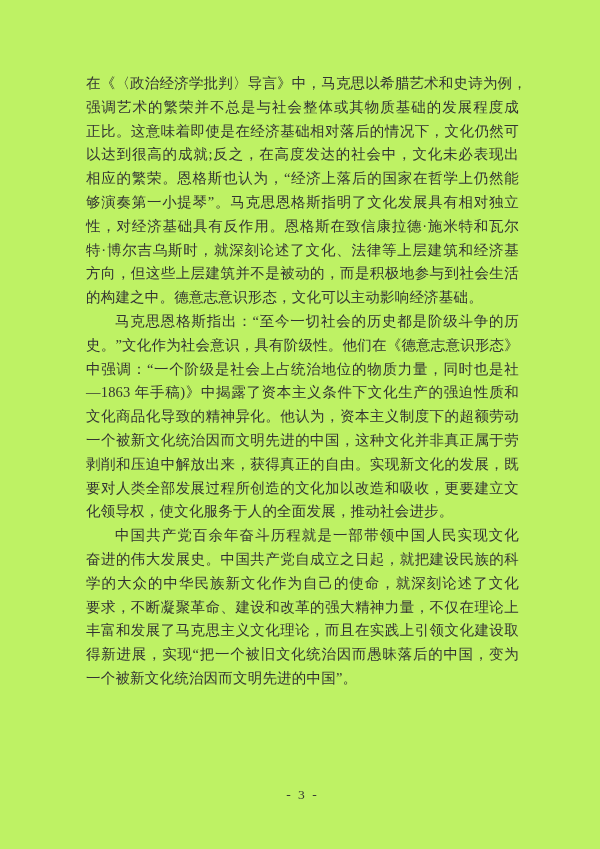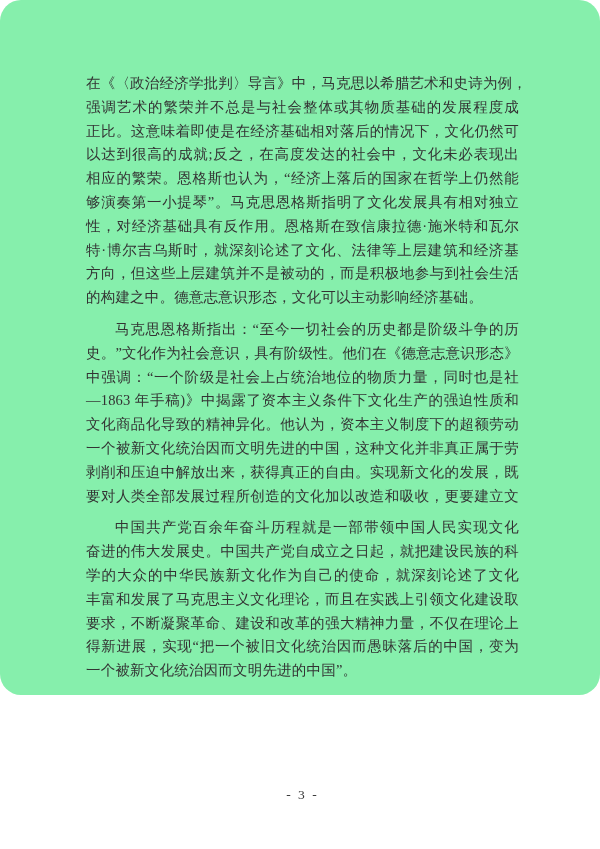--- a/index.html
+++ b/index.html
@@ -9,23 +9,22 @@
   body {
     width: 600px;
     height: 849px;
     background: #ffffff;
     font-family: "Liberation Serif", "DejaVu Serif", serif;
     overflow: hidden;
   }
   .page {
     position: relative;
     width: 600px;
-    height: 695px;
-    background: #86efac;
-    border-radius: 21px;
+    height: 849px;
+    background: #bef264;
   }
   .body-text {
     position: absolute;
     left: 86px;
     top: 72px;
     width: 433px;
   }
   .para {
     margin: 0;
     padding: 0;
@@ -38,21 +37,20 @@
     text-align: justify;
     text-align-last: justify;
     text-justify: inter-character;
     letter-spacing: 0.2px;
   }
   .line.last {
     text-align-last: left;
   }
   .line.indent {
     padding-left: 29px;
-    margin-top: 8px;
   }
   .footer {
     position: absolute;
     left: 86px;
     top: 785px;
     width: 433px;
     text-align: center;
   }
   .page-number {
     font-size: 13.5px;
@@ -78,27 +76,28 @@
       </div>
       <div class="para">
         <div class="line indent">马克思恩格斯指出：“至今一切社会的历史都是阶级斗争的历</div>
         <div class="line">史。”文化作为社会意识，具有阶级性。他们在《德意志意识形态》</div>
         <div class="line">中强调：“一个阶级是社会上占统治地位的物质力量，同时也是社</div>
         <div class="line">—1863 年手稿)》中揭露了资本主义条件下文化生产的强迫性质和</div>
         <div class="line">文化商品化导致的精神异化。他认为，资本主义制度下的超额劳动</div>
         <div class="line">一个被新文化统治因而文明先进的中国，这种文化并非真正属于劳</div>
         <div class="line">剥削和压迫中解放出来，获得真正的自由。实现新文化的发展，既</div>
         <div class="line">要对人类全部发展过程所创造的文化加以改造和吸收，更要建立文</div>
+        <div class="line last">化领导权，使文化服务于人的全面发展，推动社会进步。</div>
       </div>
       <div class="para">
         <div class="line indent">中国共产党百余年奋斗历程就是一部带领中国人民实现文化</div>
         <div class="line">奋进的伟大发展史。中国共产党自成立之日起，就把建设民族的科</div>
         <div class="line">学的大众的中华民族新文化作为自己的使命，就深刻论述了文化</div>
+        <div class="line">要求，不断凝聚革命、建设和改革的强大精神力量，不仅在理论上</div>
         <div class="line">丰富和发展了马克思主义文化理论，而且在实践上引领文化建设取</div>
-        <div class="line">要求，不断凝聚革命、建设和改革的强大精神力量，不仅在理论上</div>
         <div class="line">得新进展，实现“把一个被旧文化统治因而愚昧落后的中国，变为</div>
         <div class="line last">一个被新文化统治因而文明先进的中国”。</div>
       </div>
     </div>
   <div class="footer">
     <span class="page-number">- 3 -</span>
   </div>
 </div>
 
 </body></html>

